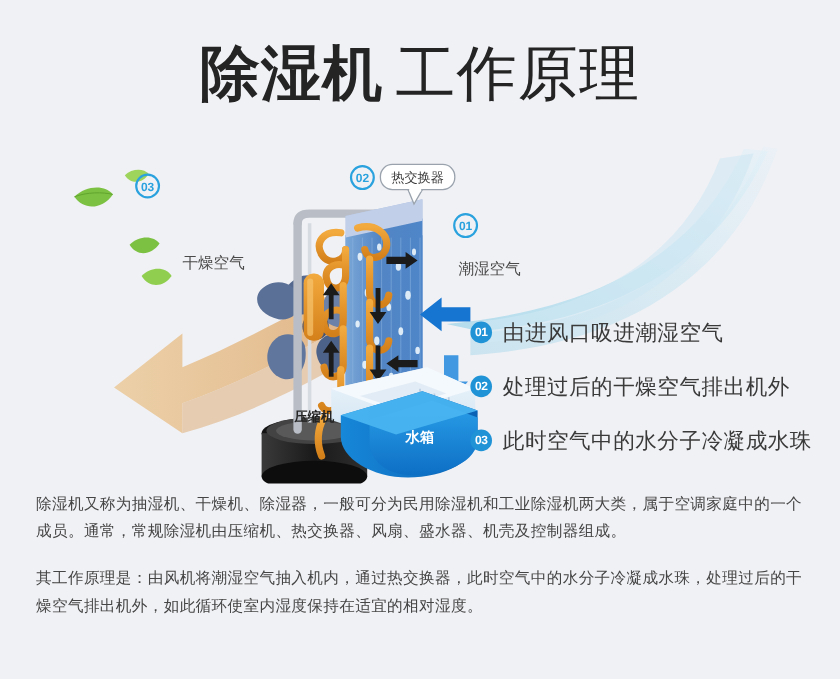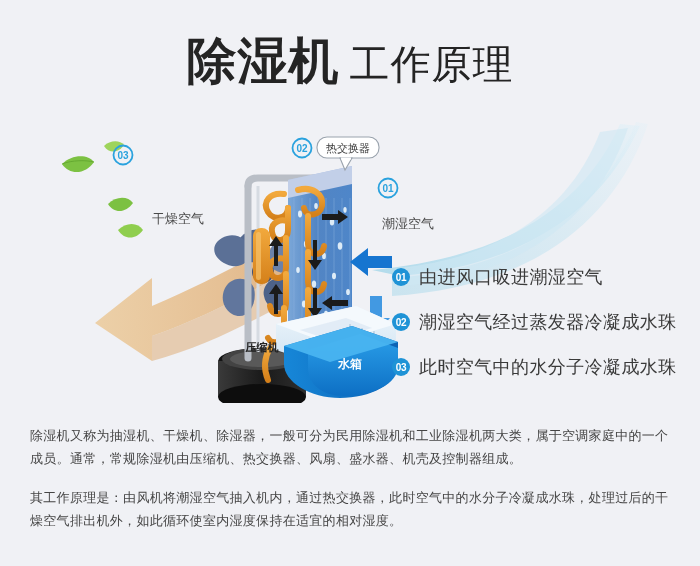--- a/index.html
+++ b/index.html
@@ -24,21 +24,21 @@
     text-align: center;
     white-space: nowrap;
   }
   .title-bold {
     font-size: 50px;
     font-weight: 700;
     color: #242424;
     letter-spacing: 1px;
   }
   .title-light {
-    font-size: 40px;
+    font-size: 50px;
     font-weight: 400;
     color: #242424;
     letter-spacing: 1px;
     margin-left: 10px;
   }
 
   
   .stage {
     position: absolute;
     left: 0;
@@ -78,21 +78,21 @@
     margin-left: 9px;
     font-size: 18px;
     color: #3a3a3a;
     letter-spacing: 0.4px;
   }
 
   
   .body-copy {
     position: absolute;
     left: 30px;
-    top: 424px;
+    top: 408px;
     width: 645px;
   }
   .para {
     font-size: 13px;
     line-height: 23px;
     color: #454545;
     letter-spacing: 0.3px;
     margin: 0 0 16px 0;
   }
   .para:last-child { margin-bottom: 14px; }
@@ -317,21 +317,21 @@
   </svg>
 </div>
 
 <div class="legend">
   <div class="legend-row">
     <div class="badge">01</div>
     <div class="legend-text">由进风口吸进潮湿空气</div>
   </div>
   <div class="legend-row">
     <div class="badge">02</div>
-    <div class="legend-text">潮湿空气经过蒸发器冷凝成水珠</div>
+    <div class="legend-text">处理过后的干燥空气排出机外</div>
   </div>
   <div class="legend-row">
     <div class="badge">03</div>
     <div class="legend-text">此时空气中的水分子冷凝成水珠</div>
   </div>
 </div>
 
 <div class="body-copy">
   <p class="para">除湿机又称为抽湿机、干燥机、除湿器，一般可分为民用除湿机和工业除湿机两大类，属于空调家庭中的一个成员。通常，常规除湿机由压缩机、热交换器、风扇、盛水器、机壳及控制器组成。</p>
   <p class="para">其工作原理是：由风机将潮湿空气抽入机内，通过热交换器，此时空气中的水分子冷凝成水珠，处理过后的干燥空气排出机外，如此循环使室内湿度保持在适宜的相对湿度。</p>

